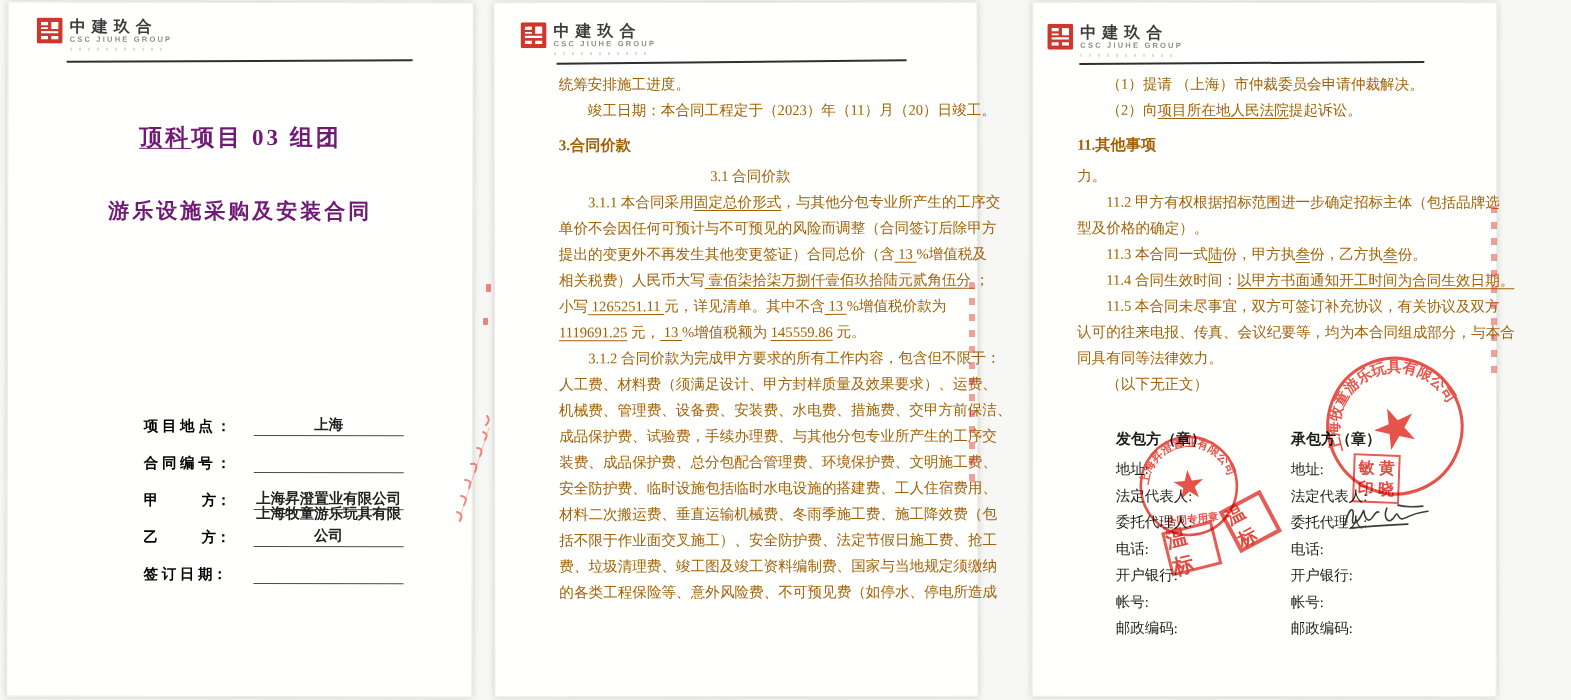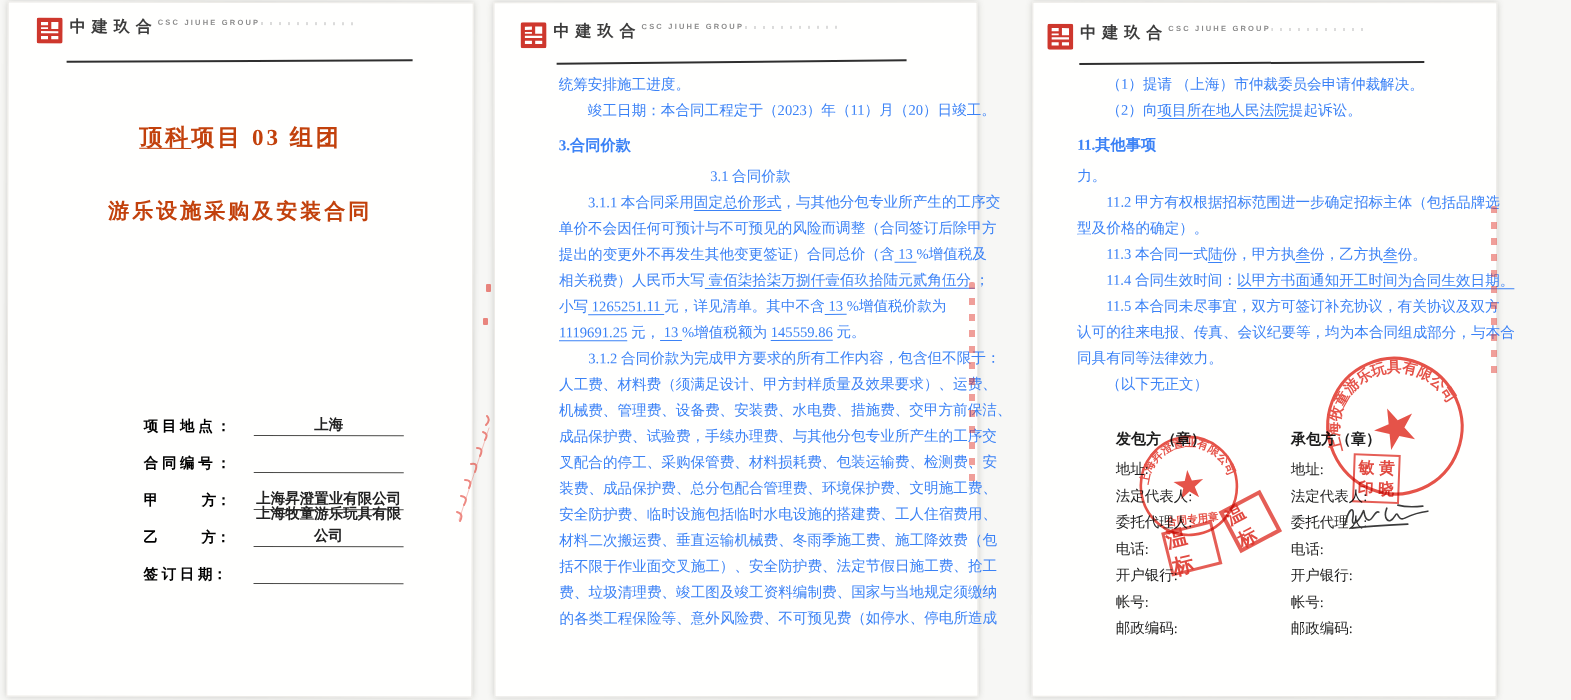--- a/index.html
+++ b/index.html
@@ -9,45 +9,45 @@
         box-shadow:0 0 6px rgba(70,70,60,.25);border:1px solid #eceae6;box-sizing:border-box;}
   .page1{left:7px;width:466px;transform:rotate(.12deg);}
   .page2{left:494px;width:484px;transform:rotate(-.08deg);}
   .page3{left:1032px;width:465px;transform:rotate(.06deg);}
 
   
   .brand{position:absolute;display:flex;gap:7px;align-items:flex-start;}
   .page1 .brand{left:28px;top:15px;}
   .page2 .brand{left:26px;top:19px;}
   .page3 .brand{left:14px;top:21px;}
-  .brand-text{display:flex;flex-direction:row;text-align:right;}
+  .brand-text{display:flex;flex-direction:column;}
   .brand-cn{font-size:16px;font-weight:700;letter-spacing:6px;color:#3c3c3c;line-height:17px;white-space:nowrap;}
   .brand-en{font-size:7.5px;letter-spacing:2.2px;color:#8b8b8b;font-weight:bold;
             font-family:"Liberation Sans",sans-serif;line-height:9px;white-space:nowrap;}
   .brand-tiny{margin-top:4px;height:3px;width:96px;opacity:.6;
             background:repeating-linear-gradient(90deg,#c4c4c4 0 2px,transparent 2px 9px);}
   .rule{position:absolute;height:2px;background:#2f2f2f;}
   .page1 .rule{left:58px;right:60px;top:57px;transform:rotate(-.35deg);}
   .page2 .rule{left:62px;right:70px;top:58px;transform:rotate(-.5deg);}
   .page3 .rule{left:46px;right:72px;top:59px;transform:rotate(-.4deg);}
 
   
   .cover-title,.cover-subtitle{position:absolute;left:0;right:0;text-align:center;
-      font-weight:bold;color:#c2410c;letter-spacing:3px;}
+      font-weight:bold;color:#701a75;letter-spacing:3px;}
   .cover-title{top:122px;font-size:23px;}
   .cover-subtitle{top:195px;font-size:21px;}
   .cover-title .line,.cover-subtitle .line{height:auto;white-space:normal;}
   .fields{position:absolute;left:100px;top:409px;width:296px;}
   .field-row{display:flex;align-items:flex-end;height:24px;margin-bottom:13px;}
   .field-label{width:110px;font-size:14.5px;font-weight:bold;color:#000000;white-space:nowrap;margin-left:36px;}
   .field-value{flex:1;border-bottom:1.6px solid #4a4a48;text-align:center;
       font-size:14.5px;font-weight:bold;color:#222;min-height:22px;line-height:22px;}
 
   
-  .body-lines{position:absolute;font-size:14.6px;color:#3b82f6;}
+  .body-lines{position:absolute;font-size:14.6px;color:#a16207;}
   .page2 .body-lines{left:64px;top:68px;width:354px;}
   .page3 .body-lines{left:44px;top:68px;width:368px;}
   .line{height:26px;line-height:26px;white-space:nowrap;}
   .line.bold{font-weight:bold;font-size:15.2px;margin-top:9px;margin-bottom:5px;}
   .u{text-decoration:underline;text-underline-offset:3px;text-decoration-thickness:1.3px;}
 
   
   .sig{position:absolute;left:75px;top:424px;right:24px;display:flex;color:#1d1d1d;}
   .sig-col.left{width:175px;flex:none;margin-left:8px;}
   .sig-col.right{flex:1;}
@@ -164,21 +164,20 @@
         <div class="line" style="text-indent: 2em;"><span>3.1.1 本合同采用</span><span class="u">固定总价形式</span><span>，与其他分包专业所产生的工序交</span></div>
         <div class="line"><span>单价不会因任何可预计与不可预见的风险而调整（合同签订后除甲方</span></div>
         <div class="line"><span>提出的变更外不再发生其他变更签证）合同总价（含</span><span class="u"> 13 </span><span>%增值税及</span></div>
         <div class="line"><span>相关税费）人民币大写</span><span class="u"> 壹佰柒拾柒万捌仟壹佰玖拾陆元贰角伍分 </span><span>；</span></div>
         <div class="line"><span>小写</span><span class="u"> 1265251.11 </span><span> 元，详见清单。其中不含</span><span class="u"> 13 </span><span> %增值税价款为</span></div>
         <div class="line"><span class="u">1119691.25</span><span> 元，</span><span class="u"> 13 </span><span>%增值税额为 </span><span class="u">145559.86</span><span> 元。</span></div>
         <div class="line" style="text-indent: 2em;"><span>3.1.2 合同价款为完成甲方要求的所有工作内容，包含但不限于：</span></div>
         <div class="line"><span>人工费、材料费（须满足设计、甲方封样质量及效果要求）、运费、</span></div>
         <div class="line"><span>机械费、管理费、设备费、安装费、水电费、措施费、交甲方前保洁、</span></div>
         <div class="line"><span>成品保护费、试验费，手续办理费、与其他分包专业所产生的工序交</span></div>
-        <div class="line"><span>叉配合的停工、采购保管费、材料损耗费、包装运输费、检测费、安</span></div>
         <div class="line"><span>装费、成品保护费、总分包配合管理费、环境保护费、文明施工费、</span></div>
         <div class="line"><span>安全防护费、临时设施包括临时水电设施的搭建费、工人住宿费用、</span></div>
         <div class="line"><span>材料二次搬运费、垂直运输机械费、冬雨季施工费、施工降效费（包</span></div>
         <div class="line"><span>括不限于作业面交叉施工）、安全防护费、法定节假日施工费、抢工</span></div>
         <div class="line"><span>费、垃圾清理费、竣工图及竣工资料编制费、国家与当地规定须缴纳</span></div>
         <div class="line"><span>的各类工程保险等、意外风险费、不可预见费（如停水、停电所造成</span></div>
       </div>
   </section>
 
   <section class="page page3">

